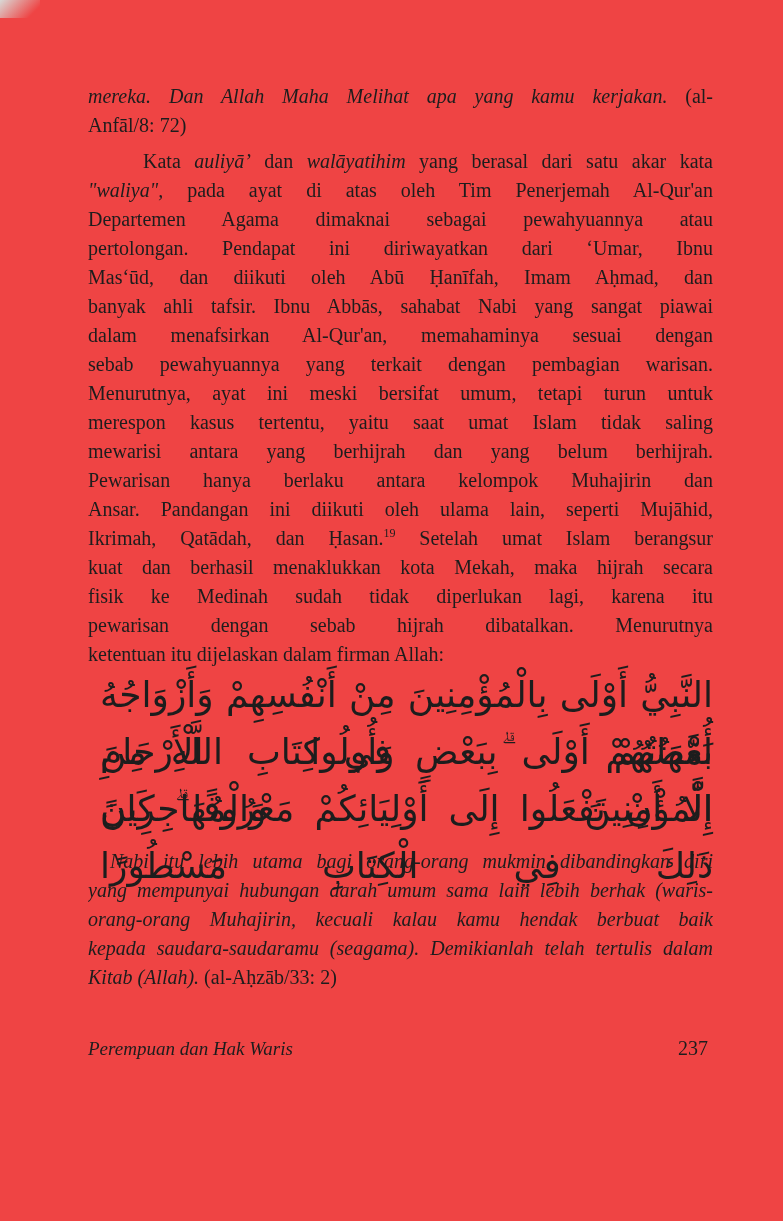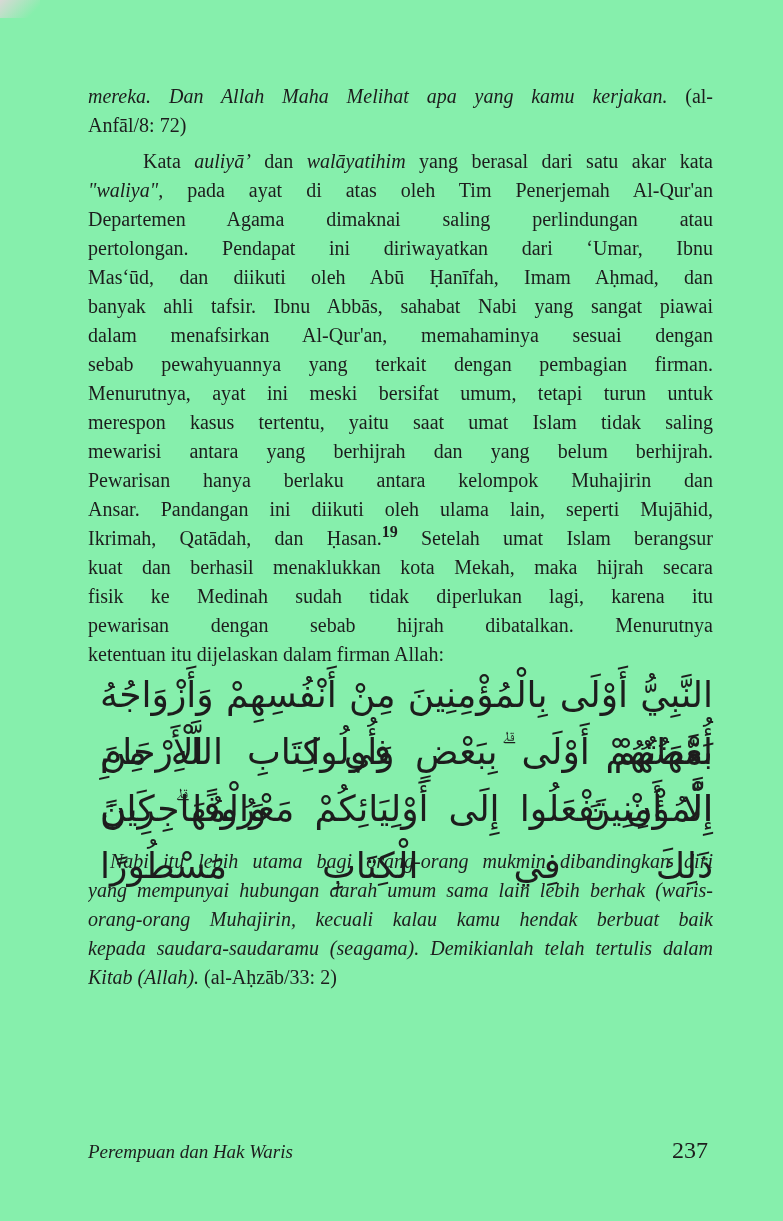--- a/index.html
+++ b/index.html
@@ -1,21 +1,21 @@
 <!DOCTYPE html>
 <html><head>
 <meta charset="utf-8">
 <style>
   html, body { margin: 0; padding: 0; background: #e8e8e6; }
   .page {
     position: relative;
     width: 783px;
     height: 1221px;
     margin: 0 auto;
-    background: #86efac;
+    background: #ef4444;
     color: #1d1d1d;
     font-family: "Liberation Serif", "DejaVu Serif", serif;
     overflow: hidden;
   }
   .scan-shade {
     position: absolute; left: 0; top: 0; width: 40px; height: 18px;
     background: linear-gradient(135deg, #d9d9d6 0%, rgba(253,253,252,0) 80%);
   }
   .text-block { position: absolute; left: 88px; width: 625px; }
 
@@ -25,63 +25,63 @@
     height: 29px;
     line-height: 29px;
     overflow: hidden;
     font-size: 20px;
   }
   .line-last { text-align-last: left; }
 
   .citation .line, .translation .line { font-style: italic; }
   .seg-r { font-style: normal; }
   .seg-i { font-style: italic; }
-  sup { font-size: 16px; line-height: 0; vertical-align: super; font-style: normal; font-weight: bold; }
+  sup { font-size: 12px; line-height: 0; vertical-align: super; font-style: normal; }
 
   .indent-body .line:first-child { text-indent: 55px; }
   .indent-small .line:first-child { text-indent: 22px; }
 
   .arabic { direction: rtl; font-family: "DejaVu Sans", sans-serif; }
   .arabic .line {
     font-size: 36px;
     line-height: 57px;
     height: 57px;
     overflow: visible;
     text-align: justify;
     text-align-last: justify;
     margin-left: 12px;
   }
 
   .footer {
-    position: absolute; left: 88px; width: 620px; top: 1137px;
+    position: absolute; left: 88px; width: 620px; top: 1037px;
     display: flex; justify-content: space-between; align-items: baseline;
   }
   .footer .running-title { font-style: italic; font-size: 19px; }
-  .footer .page-number { font-size: 24px; }
+  .footer .page-number { font-size: 20px; }
 </style>
 </head>
 <body>
 
 <div class="page">
   <div class="scan-shade"></div>
 
   <div class="text-block citation" style="top: 82px;">
       <div class="line"><span class="seg-i">mereka. Dan Allah Maha Melihat apa yang kamu kerjakan.</span><span class="seg-r"> (al-</span></div>
       <div class="line line-last"><span class="seg-r">Anfāl/8: 72)</span></div>
     </div>
 
   <div class="text-block indent-body" style="top: 147px;">
       <div class="line"><span class="seg-r">Kata </span><span class="seg-i">auliyā’</span><span class="seg-r"> dan </span><span class="seg-i">walāyatihim</span><span class="seg-r"> yang berasal dari satu akar kata</span></div>
       <div class="line"><span class="seg-i">"waliya",</span><span class="seg-r"> pada ayat di atas oleh Tim Penerjemah Al-Qur'an</span></div>
-      <div class="line"><span>Departemen Agama dimaknai saling perlindungan atau</span></div>
+      <div class="line"><span>Departemen Agama dimaknai sebagai pewahyuannya atau</span></div>
       <div class="line"><span>pertolongan. Pendapat ini diriwayatkan dari ‘Umar, Ibnu</span></div>
       <div class="line"><span>Mas‘ūd, dan diikuti oleh Abū Ḥanīfah, Imam Aḥmad, dan</span></div>
       <div class="line"><span>banyak ahli tafsir. Ibnu Abbās, sahabat Nabi yang sangat piawai</span></div>
       <div class="line"><span>dalam menafsirkan Al-Qur'an, memahaminya sesuai dengan</span></div>
-      <div class="line"><span>sebab pewahyuannya yang terkait dengan pembagian firman.</span></div>
+      <div class="line"><span>sebab pewahyuannya yang terkait dengan pembagian warisan.</span></div>
       <div class="line"><span>Menurutnya, ayat ini meski bersifat umum, tetapi turun untuk</span></div>
       <div class="line"><span>merespon kasus tertentu, yaitu saat umat Islam tidak saling</span></div>
       <div class="line"><span>mewarisi antara yang berhijrah dan yang belum berhijrah.</span></div>
       <div class="line"><span>Pewarisan hanya berlaku antara kelompok Muhajirin dan</span></div>
       <div class="line"><span>Ansar. Pandangan ini diikuti oleh ulama lain, seperti Mujāhid,</span></div>
       <div class="line"><span class="seg-r">Ikrimah, Qatādah, dan Ḥasan.</span><sup>19</sup><span class="seg-r"> Setelah umat Islam berangsur</span></div>
       <div class="line"><span>kuat dan berhasil menaklukkan kota Mekah, maka hijrah secara</span></div>
       <div class="line"><span>fisik ke Medinah sudah tidak diperlukan lagi, karena itu</span></div>
       <div class="line"><span>pewarisan dengan sebab hijrah dibatalkan. Menurutnya</span></div>
       <div class="line line-last"><span>ketentuan itu dijelaskan dalam firman Allah:</span></div>

